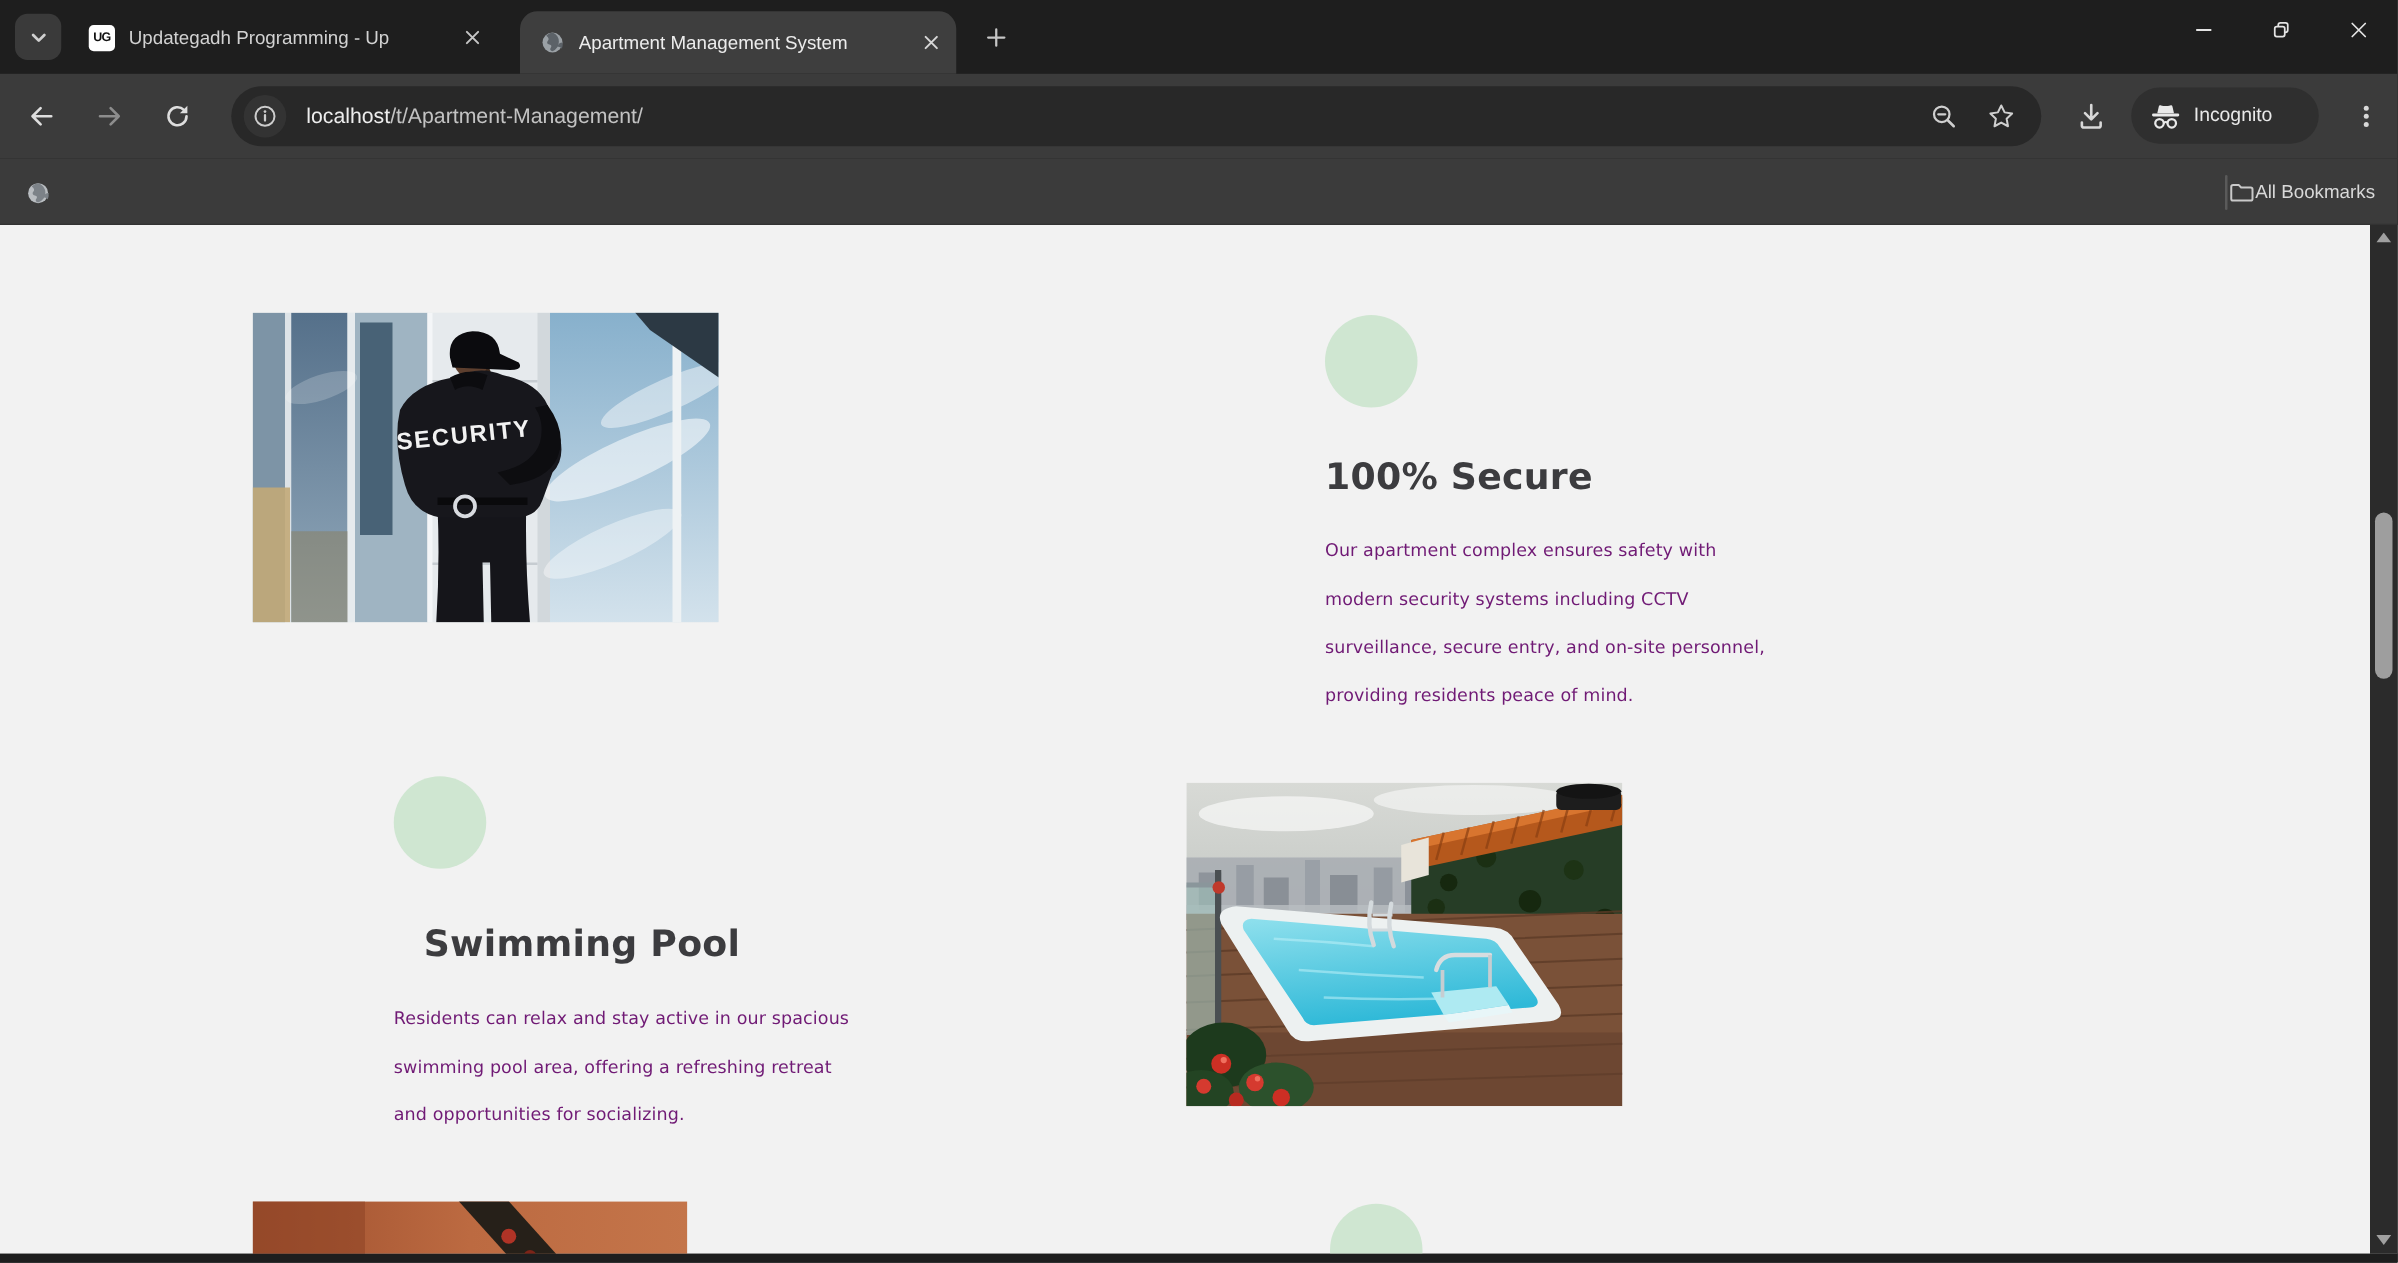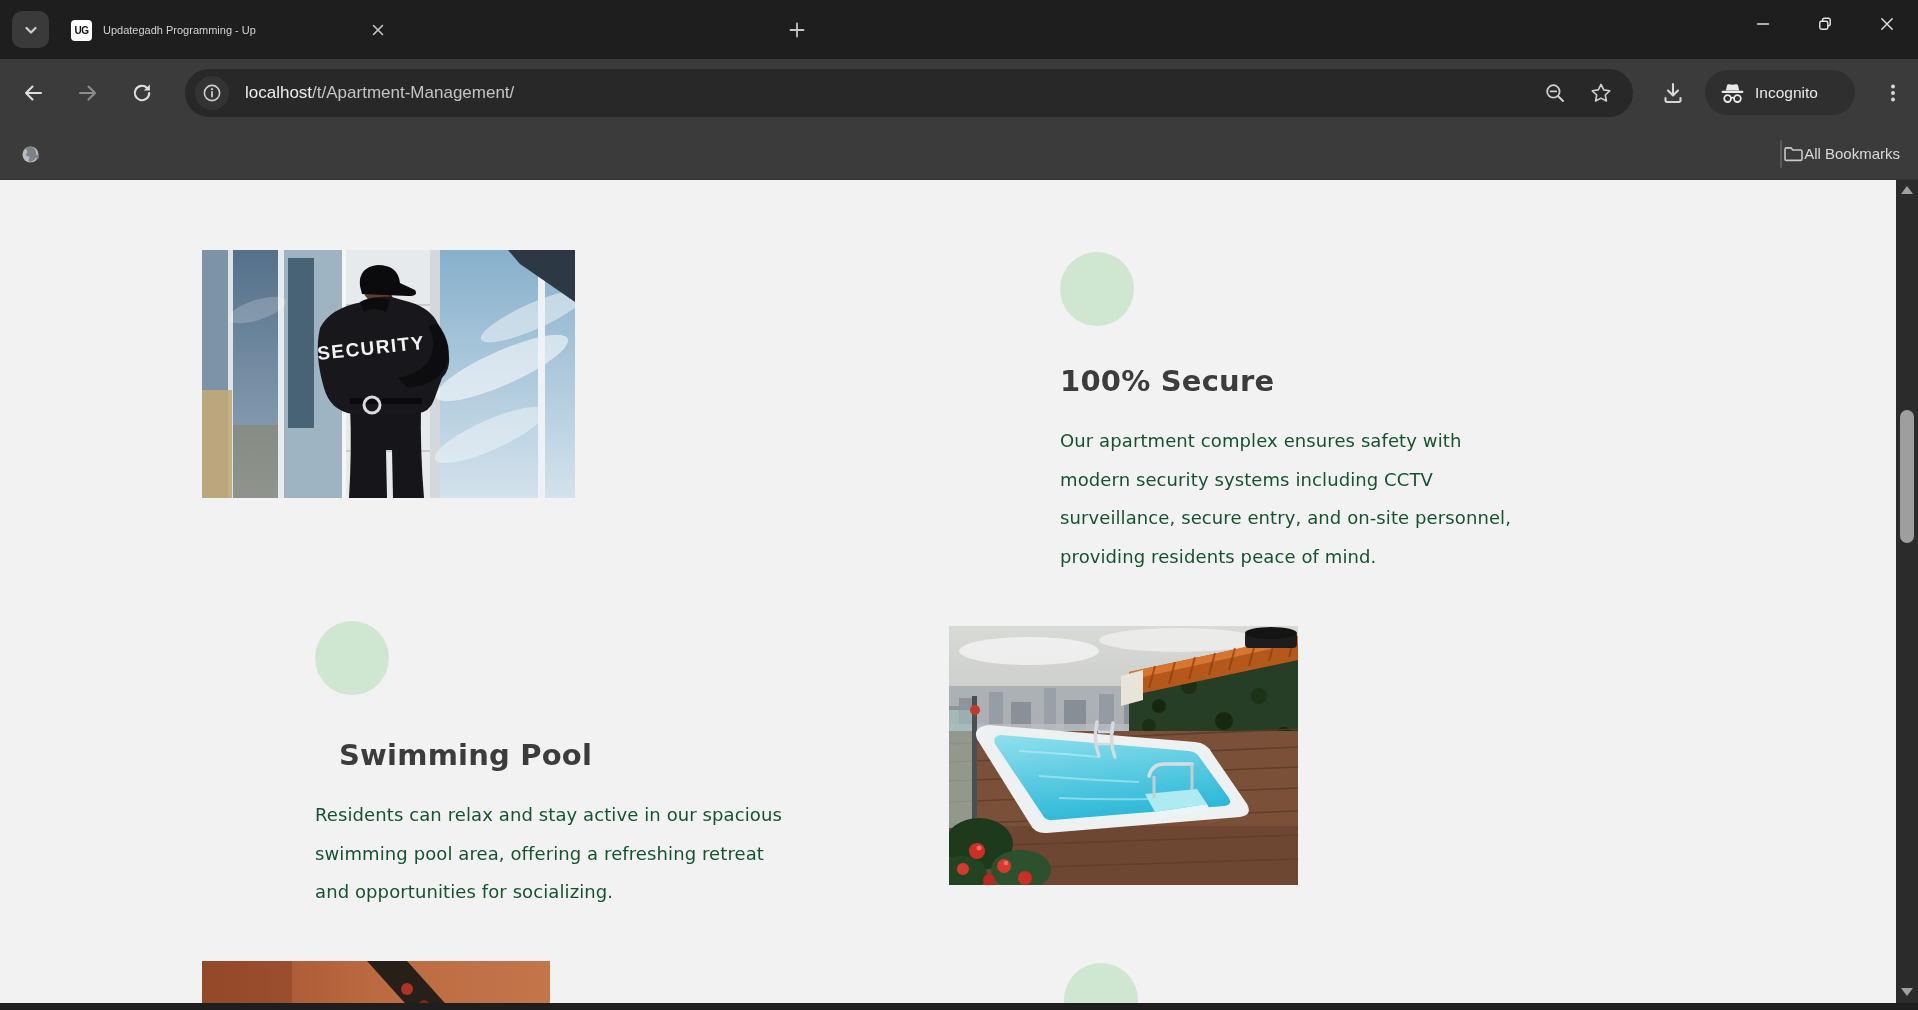--- a/index.html
+++ b/index.html
@@ -8,21 +8,21 @@
   .screen { position:relative; width:1918px; height:1010px; overflow:hidden; background:#1e1e1e; }
 
   
   .titlebar { position:absolute; top:0; left:0; width:1918px; height:59px; background:#1e1e1e; }
   .tab-search-btn { position:absolute; left:12px; top:11px; width:37px; height:37px; border-radius:10px; background:#3a3a3a; display:flex; align-items:center; justify-content:center; cursor:pointer; }
   .tab { position:absolute; display:flex; align-items:center; }
   .tab-inactive { left:58px; top:10px; width:340px; height:40px; }
   .tab-active { left:416px; top:9px; width:349px; height:50px; background:#3e3e3e; border-radius:14px 14px 0 0; }
   .favicon-ug { width:21px; height:21px; background:#ffffff; border-radius:4px; display:flex; align-items:center; justify-content:center; font-size:10px; font-weight:900; color:#111; letter-spacing:-0.5px; margin-left:13px; flex:none; }
   .tab-active .fav-globe { margin-left:16px; flex:none; }
-  .tab-title { margin-left:11px; font-size:11px; color:#d2d2d2; white-space:nowrap; overflow:hidden; flex:1;
+  .tab-title { margin-left:11px; font-size:15px; color:#d2d2d2; white-space:nowrap; overflow:hidden; flex:1;
     -webkit-mask-image:linear-gradient(90deg,#000 82%,transparent 98%); mask-image:linear-gradient(90deg,#000 82%,transparent 98%); }
   .tab-active .tab-title { color:#ececec; }
   .tab-close { width:24px; height:24px; border-radius:50%; display:flex; align-items:center; justify-content:center; margin:0 8px 0 4px; flex:none; cursor:pointer; }
   .newtab-btn { position:absolute; left:782px; top:15px; width:30px; height:30px; display:flex; align-items:center; justify-content:center; cursor:pointer; }
   .win-controls { position:absolute; right:0; top:0; height:48px; display:flex; }
   .win-btn { width:62px; height:48px; display:flex; align-items:center; justify-content:center; cursor:pointer; }
 
   
   .toolbar { position:absolute; top:59px; left:0; width:1918px; height:68px; background:#3b3b3b; }
   .nav-btn { position:absolute; top:14px; width:40px; height:40px; display:flex; align-items:center; justify-content:center; border-radius:50%; cursor:pointer; }
@@ -42,21 +42,21 @@
   .bookmarksbar { position:absolute; top:127px; left:0; width:1918px; height:53px; background:#3b3b3b; border-bottom:1px solid #323232; }
   .bm-globe-btn { position:absolute; left:13px; top:10px; width:34px; height:34px; display:flex; align-items:center; justify-content:center; cursor:pointer; }
   .bm-right { position:absolute; right:18px; top:0; height:53px; display:flex; align-items:center; }
   .bm-divider { width:2px; height:28px; background:#5a5a5a; border-radius:1px; }
   .bm-label { font-size:15px; color:#d9d9d9; white-space:nowrap; cursor:pointer; }
 
   
   .content { position:absolute; top:180px; left:0; width:1918px; height:823px; background:#f2f2f2; overflow:hidden; }
   .accent-circle { position:absolute; width:74px; height:74px; border-radius:50%; background:#cfe6d1; }
   .feature-heading { position:absolute; font-family:"DejaVu Sans", sans-serif; font-size:29px; font-weight:700; color:#3c3c3f; letter-spacing:0.2px; }
-  .feature-body { position:absolute; font-family:"DejaVu Sans", sans-serif; font-size:18px; color:#14532d; letter-spacing:0.1px; }
+  .feature-body { position:absolute; font-family:"DejaVu Sans", sans-serif; font-size:14px; color:#701a75; letter-spacing:0.1px; }
   .feature-body .line { line-height:38.6px; white-space:nowrap; }
   .photo { position:absolute; overflow:hidden; }
   .photo svg { display:block; }
 
   
   .scrollbar { position:absolute; right:0; top:180px; width:22px; height:823px; background:#2b2b2b; }
   .sb-arrow { position:absolute; left:0; width:22px; height:16px; display:flex; align-items:center; justify-content:center; cursor:pointer; }
   .sb-up { top:2px; } .sb-down { bottom:3px; }
   .sb-thumb { position:absolute; left:4px; top:230px; width:14px; height:133px; border-radius:7px; background:#9e9e9e; cursor:pointer; }
   .bottom-strip { position:absolute; bottom:0; left:0; width:1918px; height:7px; background:#1e1e1e; }
@@ -78,20 +78,33 @@
     <div class="tab tab-inactive">
       <div class="favicon-ug">UG</div>
       <div class="tab-title">Updategadh Programming - Up</div>
       <div class="tab-close">
         <svg class="icon" width="12" height="12" viewBox="0 0 12 12">
             <path d="M1.5 1.5l9 9M10.5 1.5l-9 9" stroke="#c6c6c6" stroke-width="1.6" stroke-linecap="round"></path>
           </svg>
       </div>
     </div>
 
+    <div class="tab tab-active">
+      <svg class="icon fav-globe" width="20" height="20" viewBox="0 0 20 20">
+        <circle cx="10" cy="10" r="8" fill="#9ba1a6"></circle>
+        <path d="M10 2a8 8 0 0 0-5 2.5c2 1.2 2.5 3 1.2 4.2-1 1-.5 2.6 1.3 2.8 1.8.2 2 1.6 1 2.8-.8 1-.2 2.4 1.5 2.6A8 8 0 0 0 10 2z" fill="#5c6268"></path>
+        <path d="M14 13.5c1.5-.3 2.8.4 3.4 1.5A8 8 0 0 0 18 10c-2 .1-3.6 1-4 3.5z" fill="#5c6268"></path>
+      </svg>
+      <div class="tab-title">Apartment Management System</div>
+      <div class="tab-close">
+        <svg class="icon" width="12" height="12" viewBox="0 0 12 12">
+            <path d="M1.5 1.5l9 9M10.5 1.5l-9 9" stroke="#d6d6d6" stroke-width="1.6" stroke-linecap="round"></path>
+          </svg>
+      </div>
+    </div>
 
     <div class="newtab-btn">
       <svg class="icon" width="16" height="16" viewBox="0 0 16 16">
           <path d="M8 1.5v13M1.5 8h13" stroke="#c6c6c6" stroke-width="1.8" stroke-linecap="round"></path>
         </svg>
     </div>
 
     <div class="win-controls">
       <div class="win-btn">
         <svg class="icon" width="14" height="14" viewBox="0 0 14 14">

